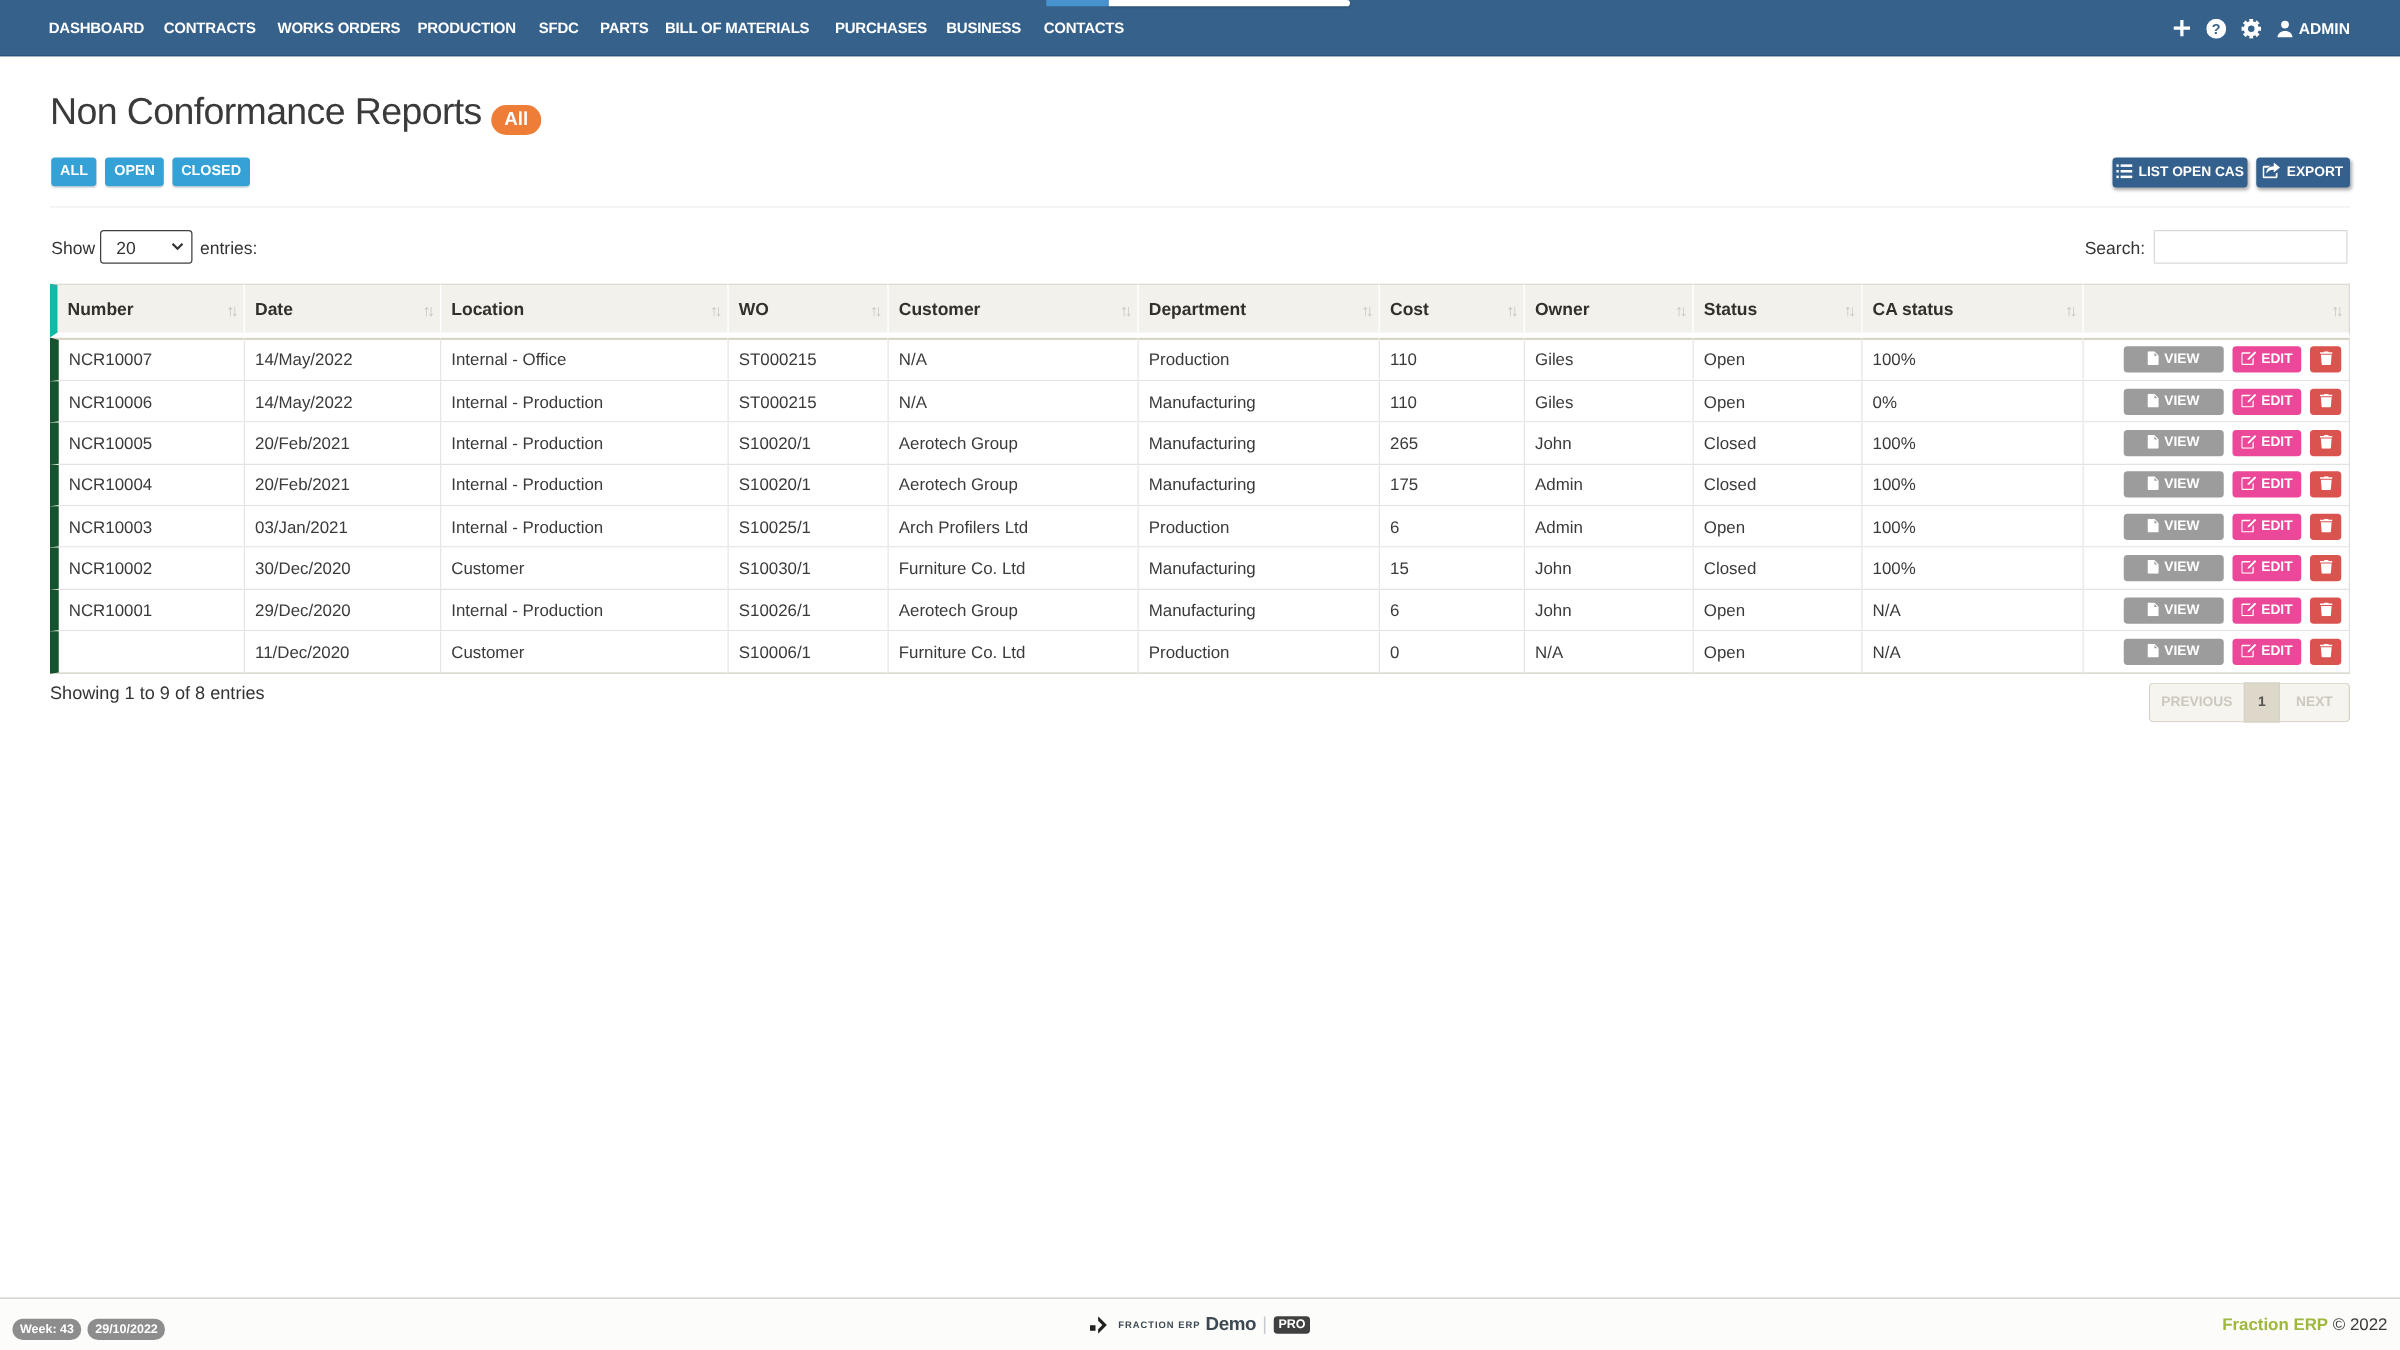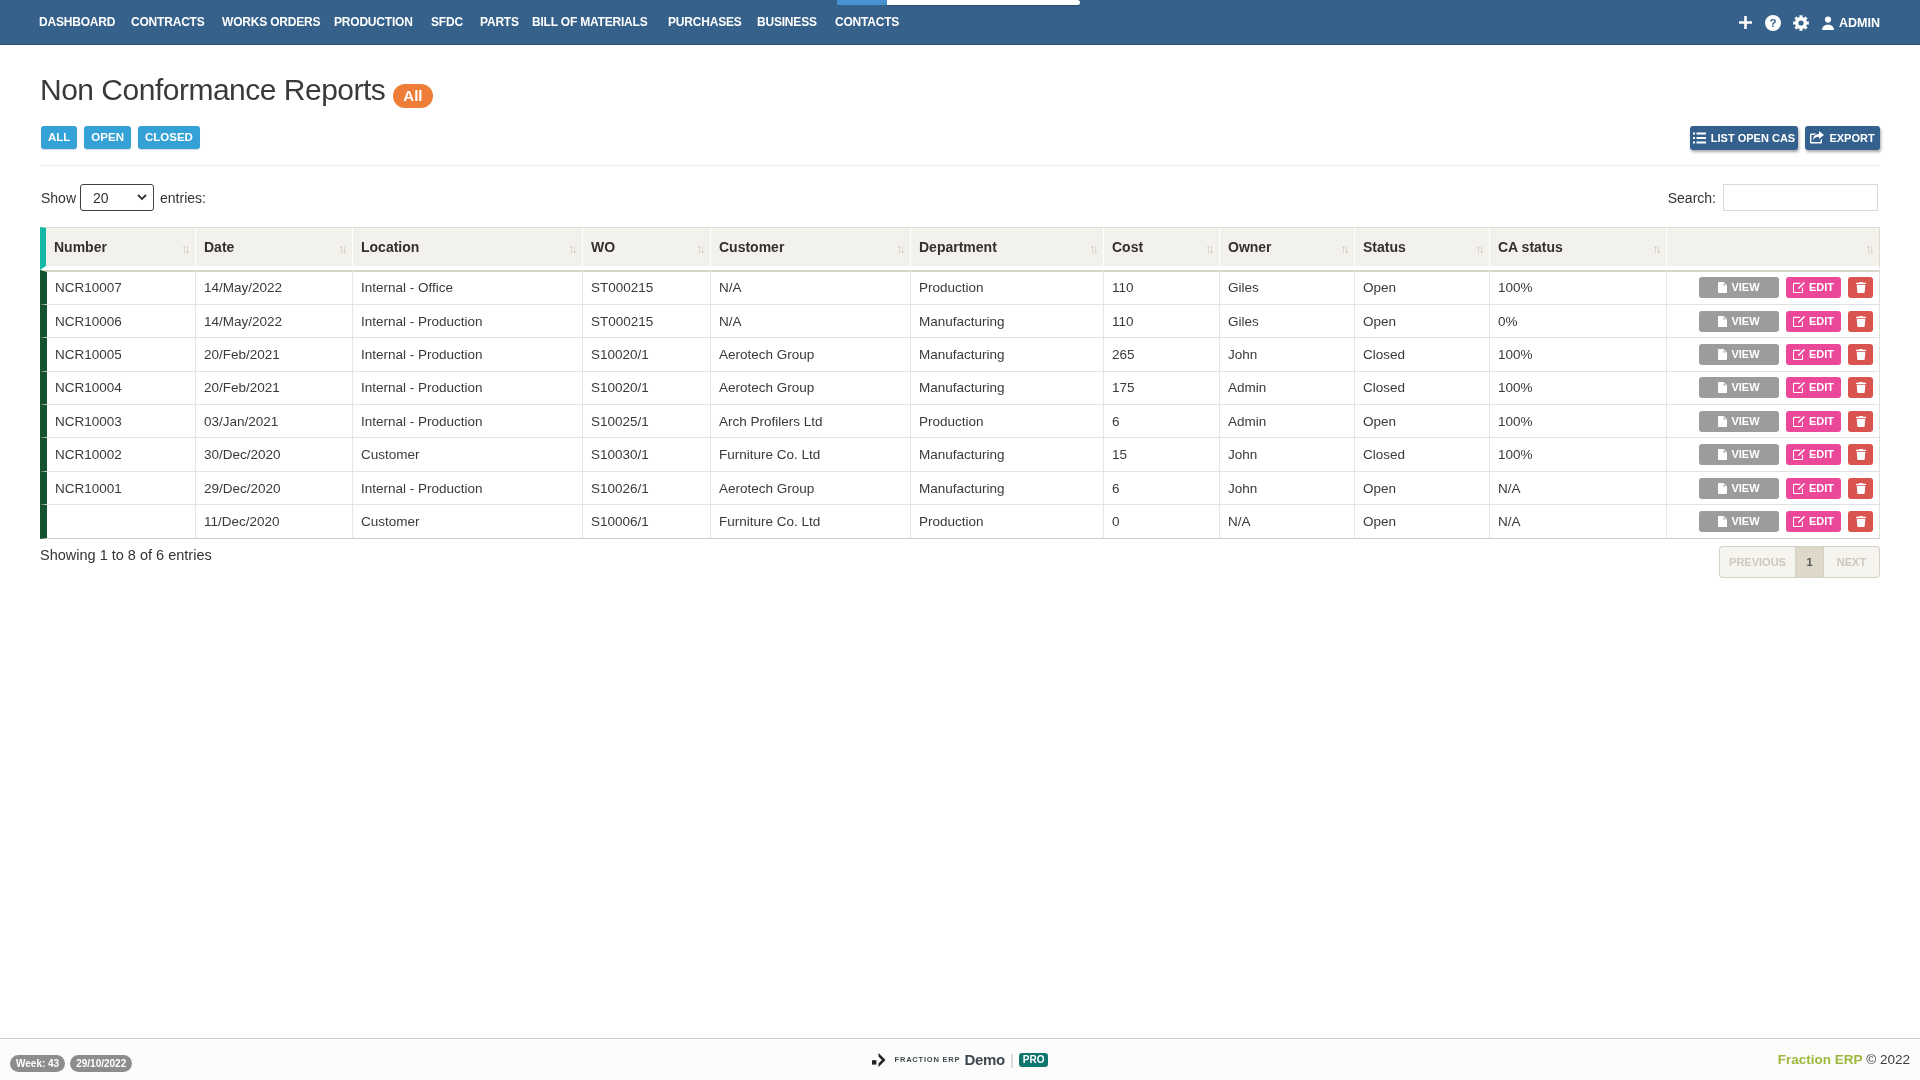--- a/index.html
+++ b/index.html
@@ -74,21 +74,21 @@
 
 
 #footer { position:absolute; left:0; top:1038px; width:1920px; height:42px; background:#fcfcfa; border-top:1px solid #cccccc; }
 .fbadge { display:inline-block; background:#8d8d8d; color:#fff; font-size:10px; font-weight:bold; border-radius:9px; padding:0 6px; line-height:17px; height:17px; margin-right:5px; }
 #fleft { position:absolute; left:10px; top:14px; }
 #fcenter { position:absolute; left:0; width:1920px; top:12px; text-align:center; }
 #fcenter .inner { display:inline-flex; align-items:center; }
 #fbrand { font-size:7.5px; font-weight:bold; letter-spacing:0.8px; color:#3d4852; margin:0 4px 0 7px; }
 #fdemo { font-size:15px; font-weight:bold; color:#3d4852; letter-spacing:-0.3px; }
 #fpipe { color:#c6cbd0; font-size:15px; margin:0 5px; font-weight:normal; }
-#fpro { display:inline-block; background:#0f766e; color:#fff; font-size:10px; font-weight:bold; border-radius:3px; padding:0 4px; line-height:14px; height:14px; }
+#fpro { display:inline-block; background:#404040; color:#fff; font-size:10px; font-weight:bold; border-radius:3px; padding:0 4px; line-height:14px; height:14px; }
 #fright { position:absolute; right:10px; top:13px; font-size:13.5px; }
 #fright .green { color:#9db83c; font-weight:bold; }
 #fright .dark { color:#3a3a3a; }
 </style>
 </head>
 <body>
 
 <div id="nav">
   <ul>
     <li><a>DASHBOARD</a></li>
@@ -348,21 +348,21 @@
               <path fill="#fff" d="M9 6.2V9.7c0 .2-.1.3-.3.3H1.3C1.1 10 1 9.9 1 9.7V2.3c0-.2.1-.3.3-.3h5.2L7.8 .7H1.1C.5 .7 0 1.2 0 1.8v8.1c0 .6.5 1.1 1.1 1.1h7.8c.6 0 1.1-.5 1.1-1.1V4.9L9 6.2z"></path>
               <path fill="#fff" d="M10.9 0 12 1.1 6.5 6.6 5 7 5.4 5.5z"></path>
             </svg>EDIT</span><span class="rbtn del"><svg width="10" height="11" viewBox="0 0 10 11">
               <path fill="#fff" d="M3.5 0h3l.5.7H10V2H0V.7h3L3.5 0zM.7 2.8h8.6l-.6 7.4c0 .5-.4.8-.9.8H2.2c-.5 0-.9-.3-.9-.8L.7 2.8z"></path>
             </svg></span></td>
       </tr>
 
 </tbody>
 </table>
 
-<div id="info">Showing 1 to 8 of 6 entries</div>
+<div id="info">Showing 1 to 9 of 8 entries</div>
 <div id="pager">
     <span class="pg prev">PREVIOUS</span>
     <span class="pg cur">1</span>
     <span class="pg next">NEXT</span>
   </div>
 
 <div id="footer">
   <div id="fleft"><span class="fbadge">Week: 43</span><span class="fbadge">29/10/2022</span></div>
   <div id="fcenter"><span class="inner">
     <svg width="16" height="14" viewBox="0 0 16 14">

